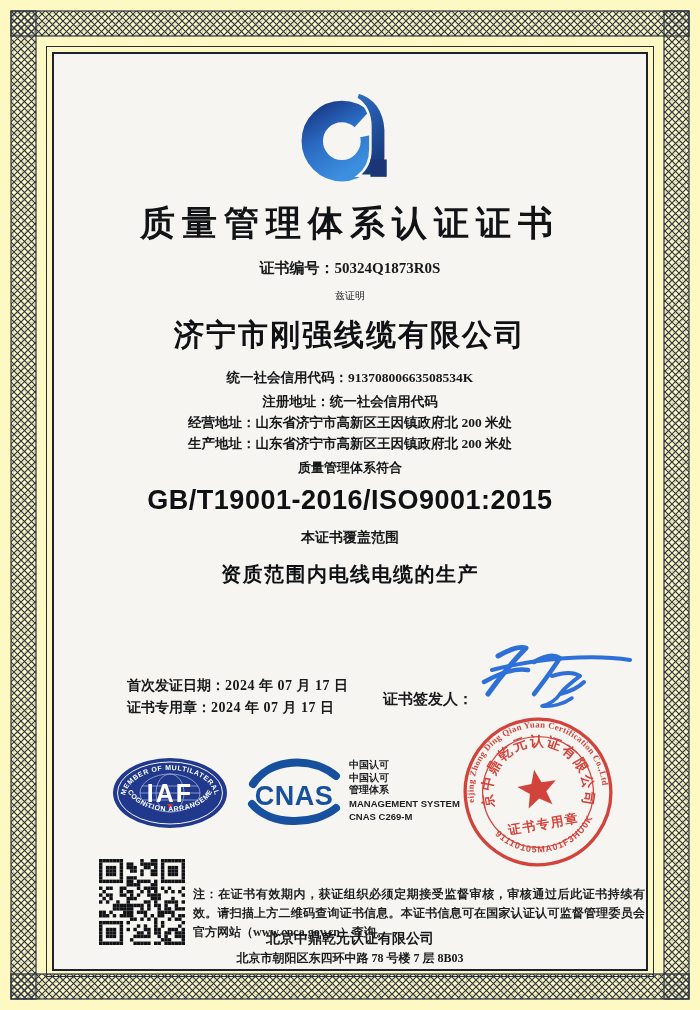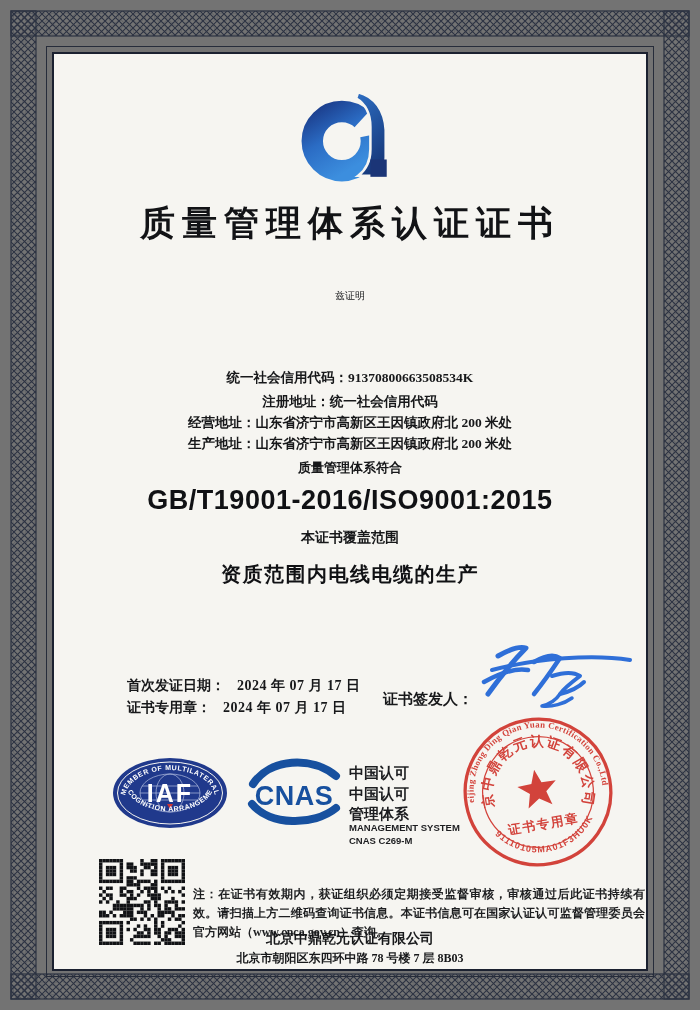--- a/index.html
+++ b/index.html
@@ -4,21 +4,21 @@
 <style>
   html,body{margin:0;padding:0;}
   body{
     width:700px;height:1010px;
     background:#e9e8e4;
     font-family:"Liberation Sans", sans-serif;
     -webkit-font-smoothing:antialiased;
   }
   .page{
     position:relative;width:700px;height:1010px;
-    background:#737373;overflow:hidden;
+    background:#fef9c3;overflow:hidden;
   }
   .border-svg{position:absolute;left:0;top:0;}
   .frame1{
     position:absolute;left:46px;right:46px;top:46px;bottom:33px;
     border:1.5px solid #262c3a;pointer-events:none;
   }
   .frame2{
     position:absolute;left:52px;right:52px;top:52px;bottom:39px;
     border:2.5px solid #1b2130;pointer-events:none;background:#f6f5f1;
   }
@@ -32,30 +32,30 @@
   .hereby{top:289px;font-size:10px;font-weight:400;}
   .company{top:315px;font-size:30px;font-weight:700;letter-spacing:2px;color:#101114;}
   .credit{top:369px;font-size:13.5px;font-weight:700;font-family:"Liberation Serif",serif;}
   .addr0{top:393px;} .addr1{top:414px;} .addr2{top:435px;}
   .addr{font-size:13.5px;font-weight:700;font-family:"Liberation Serif",serif;}
   .conform{top:459px;font-size:13px;font-weight:700;}
   .standard{top:485px;font-size:27px;font-weight:700;letter-spacing:0.5px;color:#101114;}
   .scopelabel{top:529px;font-size:14px;font-weight:700;}
   .scope{top:561px;font-size:20px;font-weight:700;letter-spacing:1.5px;color:#101114;}
   .daterow{left:127px;font-family:"Liberation Serif",serif;font-size:14px;font-weight:700;color:#17181a;white-space:nowrap;}
-  .daterow .val{margin-left:12px;letter-spacing:0.5px;text-align:right;}
+  .daterow .val{margin-left:0;letter-spacing:0.5px;text-align:right;}
   .drow0{top:677px;} .drow1{top:699px;} .drow2{top:720px;}
   .signer{left:383px;top:681px;font-size:15px;font-weight:700;color:#17181a;margin-top:9px;}
   .note{
     left:193px;top:885px;width:452px;
     font-family:"Liberation Serif",serif;font-size:12px;line-height:19px;
     font-weight:600;color:#1d1e20;text-align:justify;
   }
   .cnas-lines{left:349px;top:759px;width:120px;color:#1c1d20;}
-  .cnas-lines .zh{font-size:15px;font-weight:700;line-height:12.5px;margin-top:8px;}
+  .cnas-lines .zh{font-size:10px;font-weight:700;line-height:12.5px;}
   .cnas-lines .en{font-size:9.5px;font-weight:700;line-height:13px;font-family:"Liberation Sans",sans-serif;}
   .footco{top:930px;font-size:14px;font-weight:700;}
   .footaddr{top:950px;font-size:12px;font-weight:600;font-family:"Liberation Serif",serif;}
 </style>
 </head>
 <body>
 
 <div class="page">
 
   <svg class="border-svg" width="700" height="1010">
@@ -98,23 +98,27 @@
 
     <path d="M 42,56 L 75,20 L 95,45 Z" fill="#f6f5f1"></path>
 
     <path d="M 58,8 C 74,12 84,26 85,45 L 85,72 C 85,80 83,86 78,90 L 58,90 C 66,84 70,76 70,64 L 70,42
              C 70,30 66,20 56,14 Z" fill="url(#sgrad)" stroke="#f6f5f1" stroke-width="2.5"></path>
     <rect x="70" y="74" width="16" height="17" fill="#1b3577" stroke="#f6f5f1" stroke-width="0"></rect>
   </svg>
 
   <div class="abs cline title">质量管理体系认证证书</div>
 
+  <div class="abs cline certno">
+    <span>证书编号：</span><span>50324Q1873R0S</span>
+  </div>
 
   <div class="abs cline hereby">兹证明</div>
 
+  <div class="abs cline company">济宁市刚强线缆有限公司</div>
 
   <div class="abs cline credit">
     <span>统一社会信用代码：</span><span>91370800663508534K</span>
   </div>
 
   <div class="abs cline addr addr0">
     <span>注册地址：</span><span>统一社会信用代码</span>
   </div>
   <div class="abs cline addr addr1">
     <span>经营地址：</span><span>山东省济宁市高新区王因镇政府北 200 米处</span>

